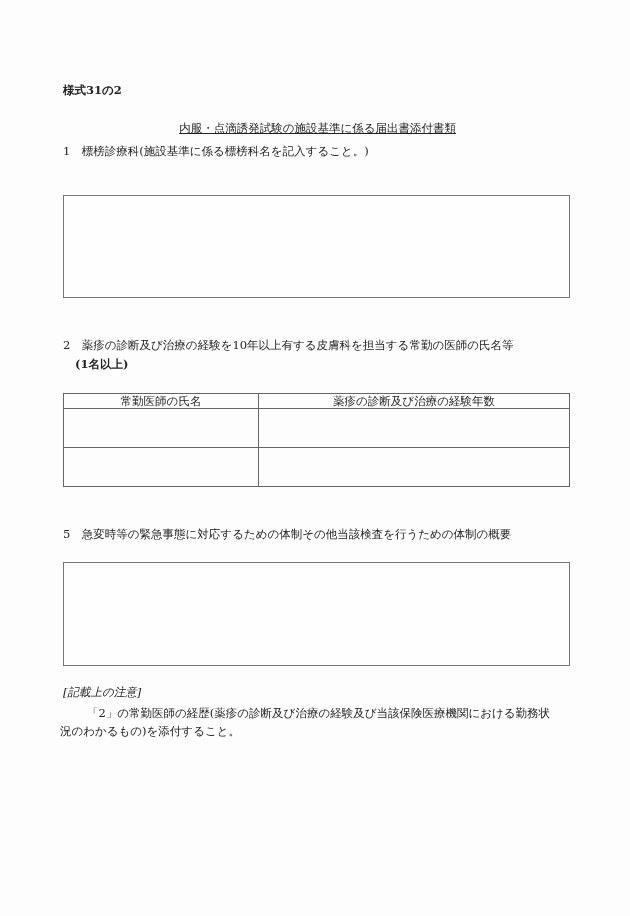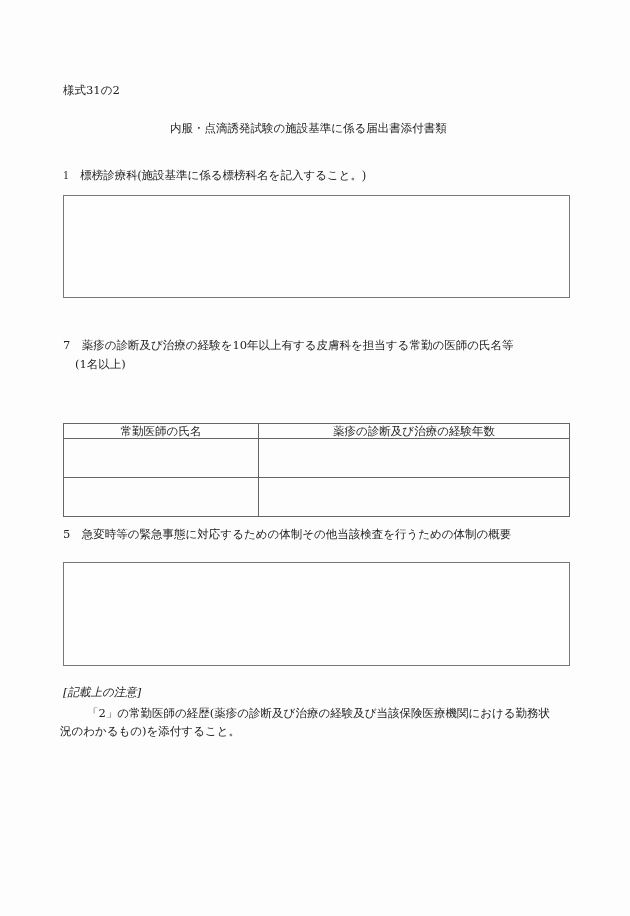--- a/index.html
+++ b/index.html
@@ -11,42 +11,41 @@
       width: 630px;
       height: 916px;
       position: relative;
       overflow: hidden;
       font-family: "DejaVu Serif", "Liberation Serif", serif;
       color: #222;
       font-size: 11.5px;
     }
     .abs { position: absolute; white-space: nowrap; line-height: 16px; }
 
-    #form-number { left: 63px; top: 82px; }
-    #doc-title { left: 170px; top: 120px; width: 286px; text-align: left; letter-spacing: 0px; }
+    #form-number { left: 63px; top: 82px; font-weight: bold; }
+    #doc-title { left: 170px; top: 120px; width: 286px; text-align: right; letter-spacing: 0px; text-decoration: underline; }
 
-    #sec1-heading { left: 63px; top: 167px; font-family: Liberation Serif, serif; }
+    #sec1-heading { left: 63px; top: 143px; }
     #sec1-box {
       position: absolute;
       left: 63px; top: 195px;
       width: 505px; height: 101px;
       border: 1.5px solid #777;
       background: #fefefe;
     }
 
     #sec2-heading { left: 63px; top: 337px; }
-    #sec2-sub { left: 75px; top: 356px; }
+    #sec2-sub { left: 75px; top: 356px; font-weight: bold; }
 
     #doctor-table {
       position: absolute;
       left: 63px; top: 393px;
       width: 506px;
       border-collapse: collapse;
       table-layout: fixed;
-      margin-top: 30px;
     }
     #doctor-table th, #doctor-table td {
       border: 1.3px solid #666;
       padding: 0;
       font-weight: normal;
       font-size: 11.5px;
     }
     #doctor-table th {
       height: 14px;
       line-height: 14px;
@@ -71,21 +70,21 @@
   </style>
 </head>
 <body>
 
 <div id="form-number" class="abs">様式31の2</div>
 <div id="doc-title" class="abs">内服・点滴誘発試験の施設基準に係る届出書添付書類</div>
 
 <div id="sec1-heading" class="abs">1　標榜診療科(施設基準に係る標榜科名を記入すること。)</div>
 <div id="sec1-box"></div>
 
-<div id="sec2-heading" class="abs">7　薬疹の診断及び治療の経験を10年以上有する皮膚科を担当する常勤の医師の氏名等</div>
+<div id="sec2-heading" class="abs">2　薬疹の診断及び治療の経験を10年以上有する皮膚科を担当する常勤の医師の氏名等</div>
 <div id="sec2-sub" class="abs">(1名以上)</div>
 
 <table id="doctor-table">
   <colgroup>
       <col class="c1">
       <col class="c2">
     </colgroup>
   <thead>
     <tr>
       <th>常勤医師の氏名</th>

